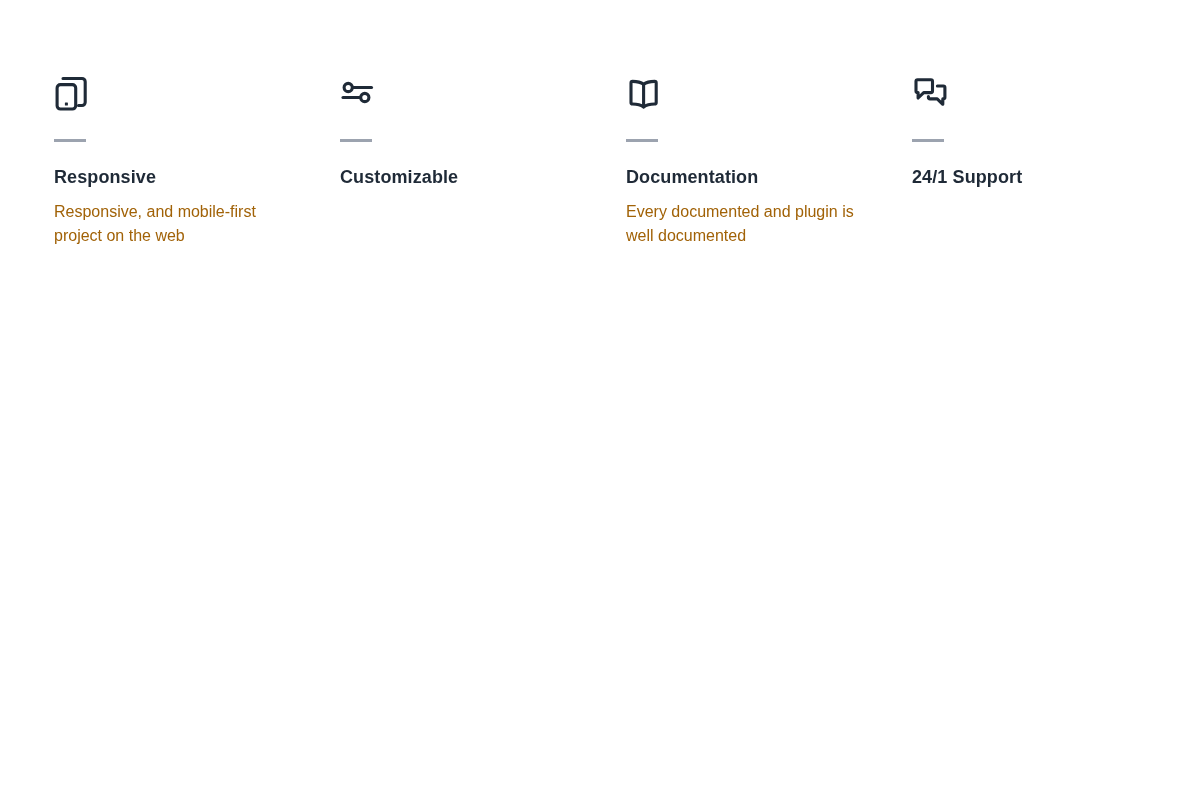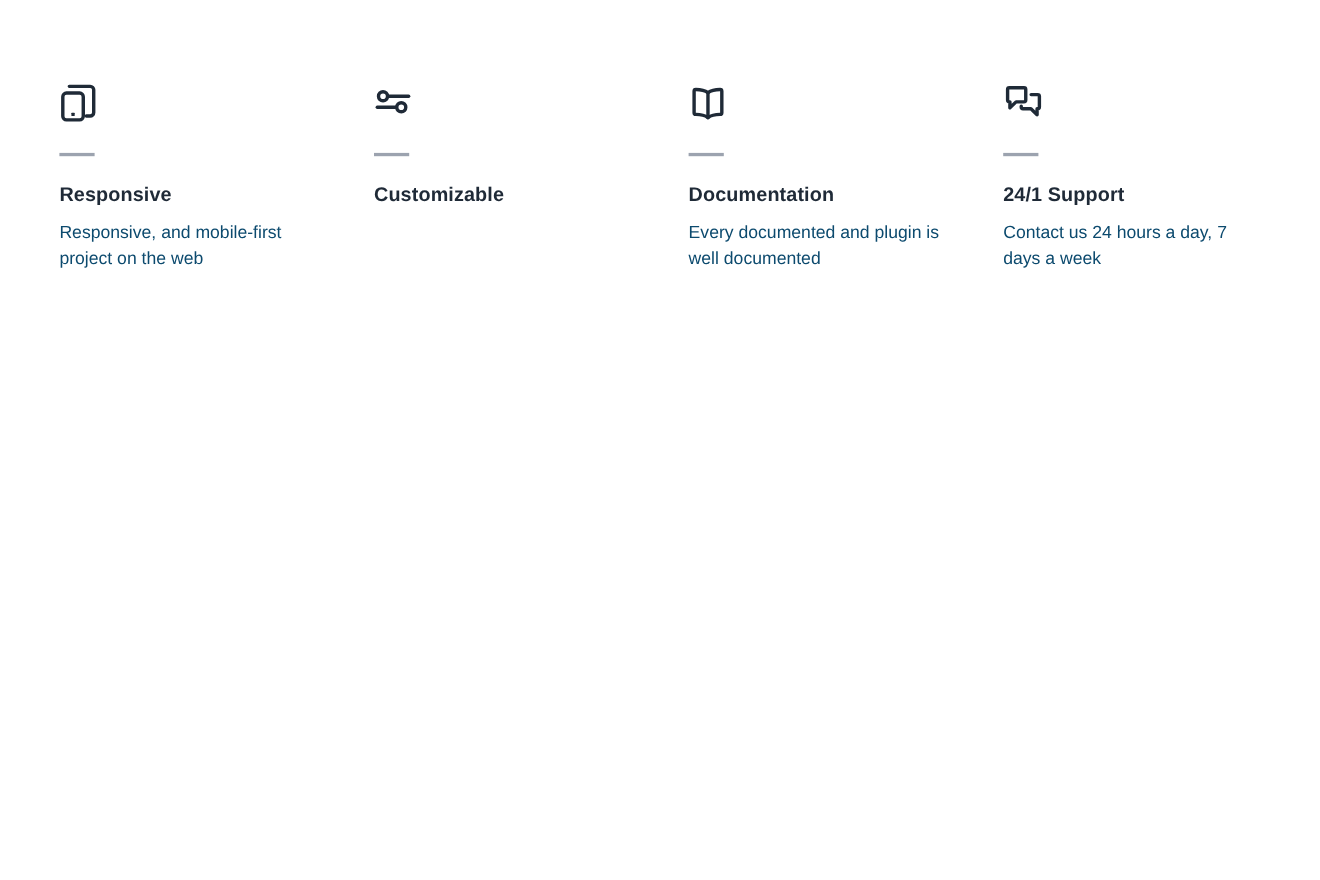--- a/index.html
+++ b/index.html
@@ -59,21 +59,21 @@
     font-weight: bold;
     line-height: 22px;
     letter-spacing: 0.1px;
     color: #1f2a37;
   }
   .feature-desc {
     margin: 12px 0 0 0;
     font-size: 16px;
     font-weight: normal;
     line-height: 24px;
-    color: #0c4a6e;
+    color: #a16207;
     max-width: 232px;
   }
 </style>
 </head>
 <body>
 
 <section class="features-section">
   <div class="features-grid">
 
     <div class="feature-card">
@@ -117,17 +117,16 @@
 
     <div class="feature-card">
       <span class="feature-icon">
         <svg width="40" height="40" viewBox="0 0 40 40" fill="none" xmlns="http://www.w3.org/2000/svg">
           <path d="M4.0 9.3 A1.6 1.6 0 0 1 5.6 7.7 H18.9 A1.6 1.6 0 0 1 20.5 9.3 V19.0 A1.6 1.6 0 0 1 18.9 20.6 H11.7 L6.1 26.0 V20.6 H5.6 A1.6 1.6 0 0 1 4.0 19.0 Z" stroke="#1f2a37" stroke-width="3.1" stroke-linecap="round" stroke-linejoin="round"></path>
           <path d="M25.4 14.0 H31.3 A1.6 1.6 0 0 1 32.9 15.6 V25.3 A1.6 1.6 0 0 1 31.3 26.9 H30.8 V32.3 L25.2 26.9 H18.0 A1.6 1.6 0 0 1 16.4 25.3 V24.6" stroke="#1f2a37" stroke-width="3.1" stroke-linecap="round" stroke-linejoin="round"></path>
         </svg>
       </span>
       <hr class="feature-divider">
       <h3 class="feature-title">24/1 Support</h3>
-      <p class="feature-desc">Contact us 24 hours a day, 7 days a week</p>
     </div>
 
   </div>
 </section>
 
 </body></html>

